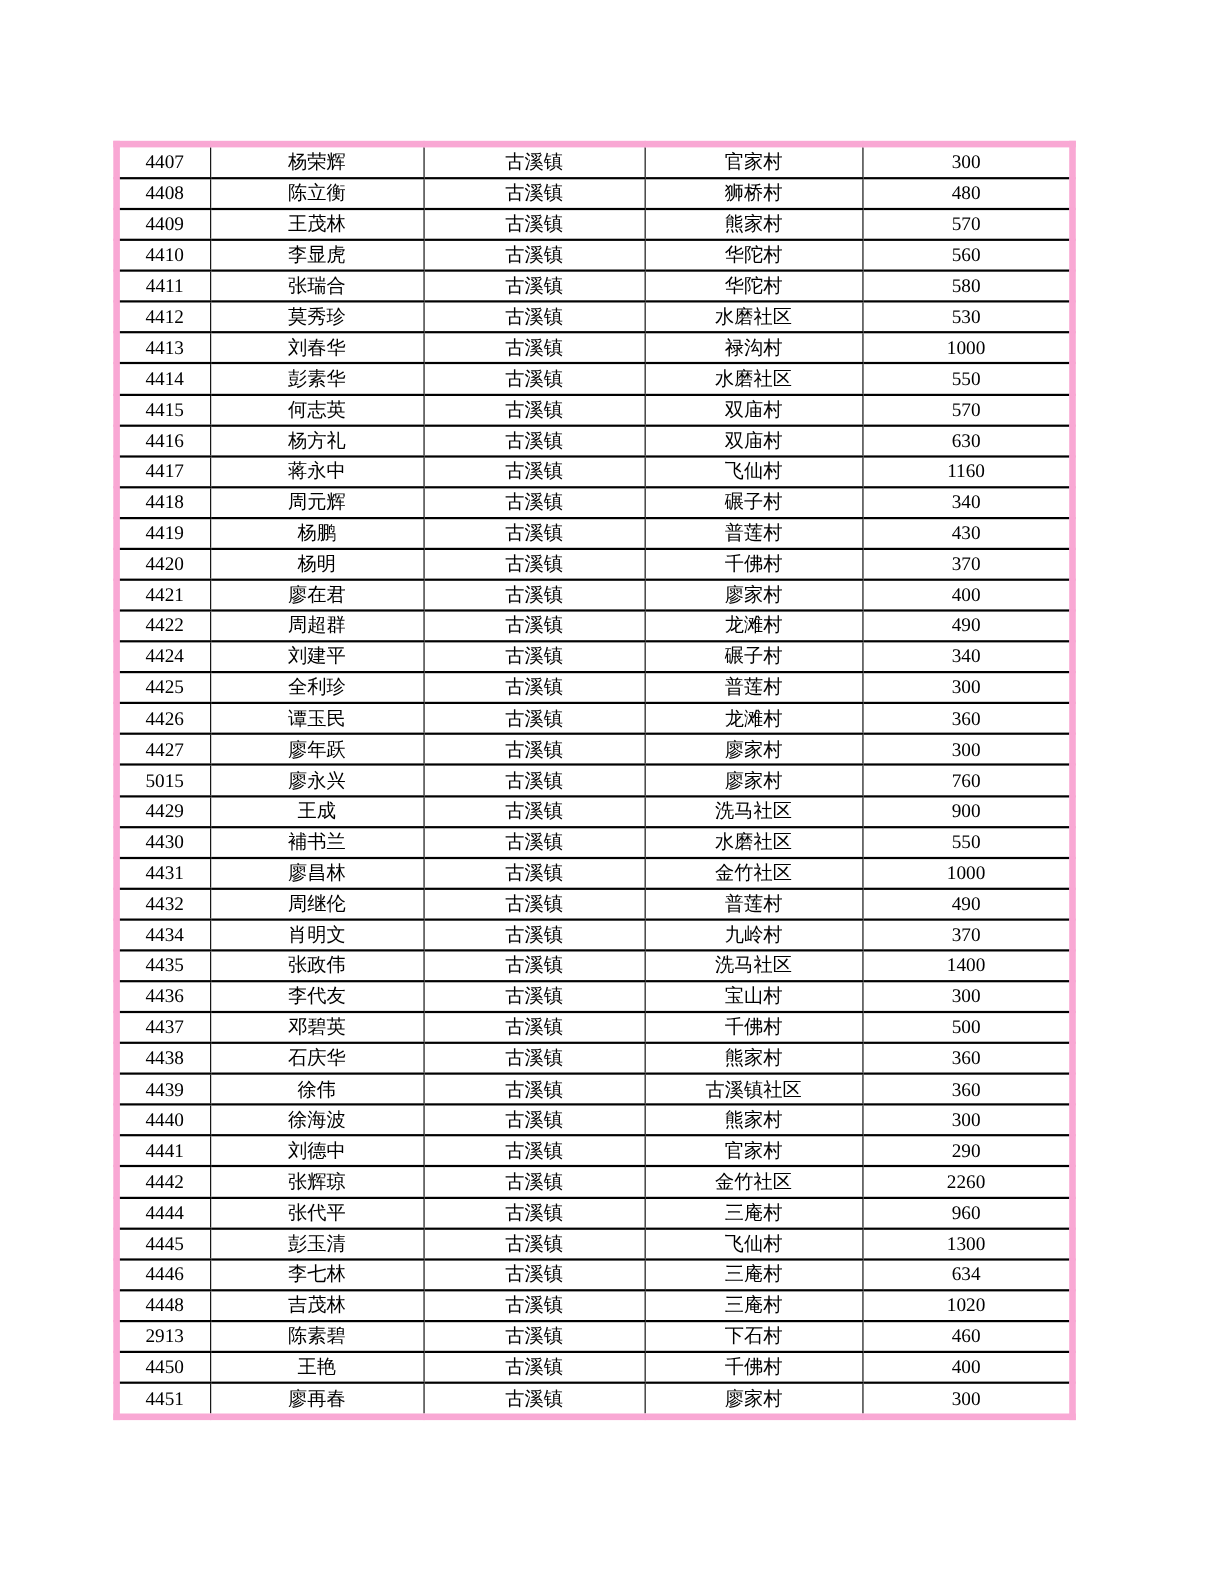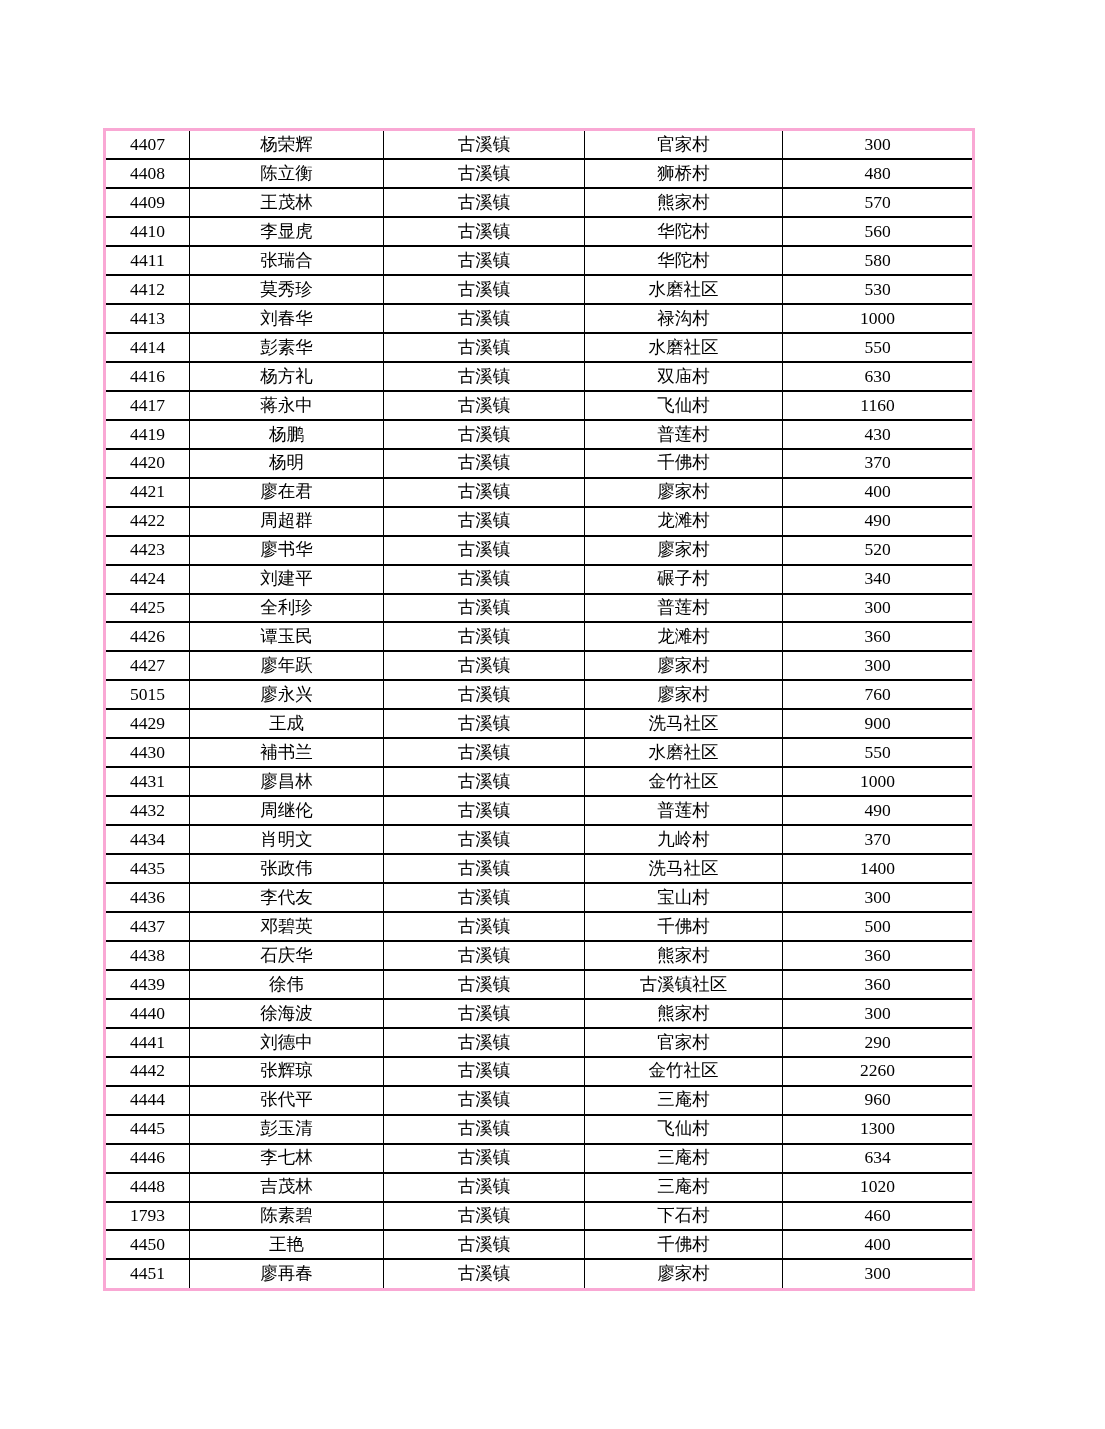--- a/index.html
+++ b/index.html
@@ -32,21 +32,21 @@
     border-right: 1px solid #000000;
     text-align: center;
     vertical-align: middle;
     font-size: 17.5px;
     line-height: 1;
     padding: 0;
     white-space: nowrap;
     overflow: hidden;
   }
   table.records {
-    border: 3px solid #f9a8d4;
+    border: 6px solid #f9a8d4;
   }
   table.records tr td:first-child { border-left: 2px solid #000000; }
   table.records tr td:last-child  { border-right: 2px solid #000000; margin-top: 48px; }
 </style>
 </head>
 <body>
 
 <div class="page">
   <table class="records">
     <colgroup>
@@ -107,34 +107,48 @@
           <td>1000</td>
         </tr>
         <tr>
           <td>4414</td>
           <td>彭素华</td>
           <td>古溪镇</td>
           <td>水磨社区</td>
           <td>550</td>
         </tr>
         <tr>
+          <td>4415</td>
+          <td>何志英</td>
+          <td>古溪镇</td>
+          <td>双庙村</td>
+          <td>570</td>
+        </tr>
+        <tr>
           <td>4416</td>
           <td>杨方礼</td>
           <td>古溪镇</td>
           <td>双庙村</td>
           <td>630</td>
         </tr>
         <tr>
           <td>4417</td>
           <td>蒋永中</td>
           <td>古溪镇</td>
           <td>飞仙村</td>
           <td>1160</td>
         </tr>
         <tr>
+          <td>4418</td>
+          <td>周元辉</td>
+          <td>古溪镇</td>
+          <td>碾子村</td>
+          <td>340</td>
+        </tr>
+        <tr>
           <td>4419</td>
           <td>杨鹏</td>
           <td>古溪镇</td>
           <td>普莲村</td>
           <td>430</td>
         </tr>
         <tr>
           <td>4420</td>
           <td>杨明</td>
           <td>古溪镇</td>
@@ -149,27 +163,20 @@
           <td>400</td>
         </tr>
         <tr>
           <td>4422</td>
           <td>周超群</td>
           <td>古溪镇</td>
           <td>龙滩村</td>
           <td>490</td>
         </tr>
         <tr>
-          <td>4423</td>
-          <td>廖书华</td>
-          <td>古溪镇</td>
-          <td>廖家村</td>
-          <td>520</td>
-        </tr>
-        <tr>
           <td>4424</td>
           <td>刘建平</td>
           <td>古溪镇</td>
           <td>碾子村</td>
           <td>340</td>
         </tr>
         <tr>
           <td>4425</td>
           <td>全利珍</td>
           <td>古溪镇</td>
@@ -310,21 +317,21 @@
           <td>634</td>
         </tr>
         <tr>
           <td>4448</td>
           <td>吉茂林</td>
           <td>古溪镇</td>
           <td>三庵村</td>
           <td>1020</td>
         </tr>
         <tr>
-          <td>1793</td>
+          <td>2913</td>
           <td>陈素碧</td>
           <td>古溪镇</td>
           <td>下石村</td>
           <td>460</td>
         </tr>
         <tr>
           <td>4450</td>
           <td>王艳</td>
           <td>古溪镇</td>
           <td>千佛村</td>

